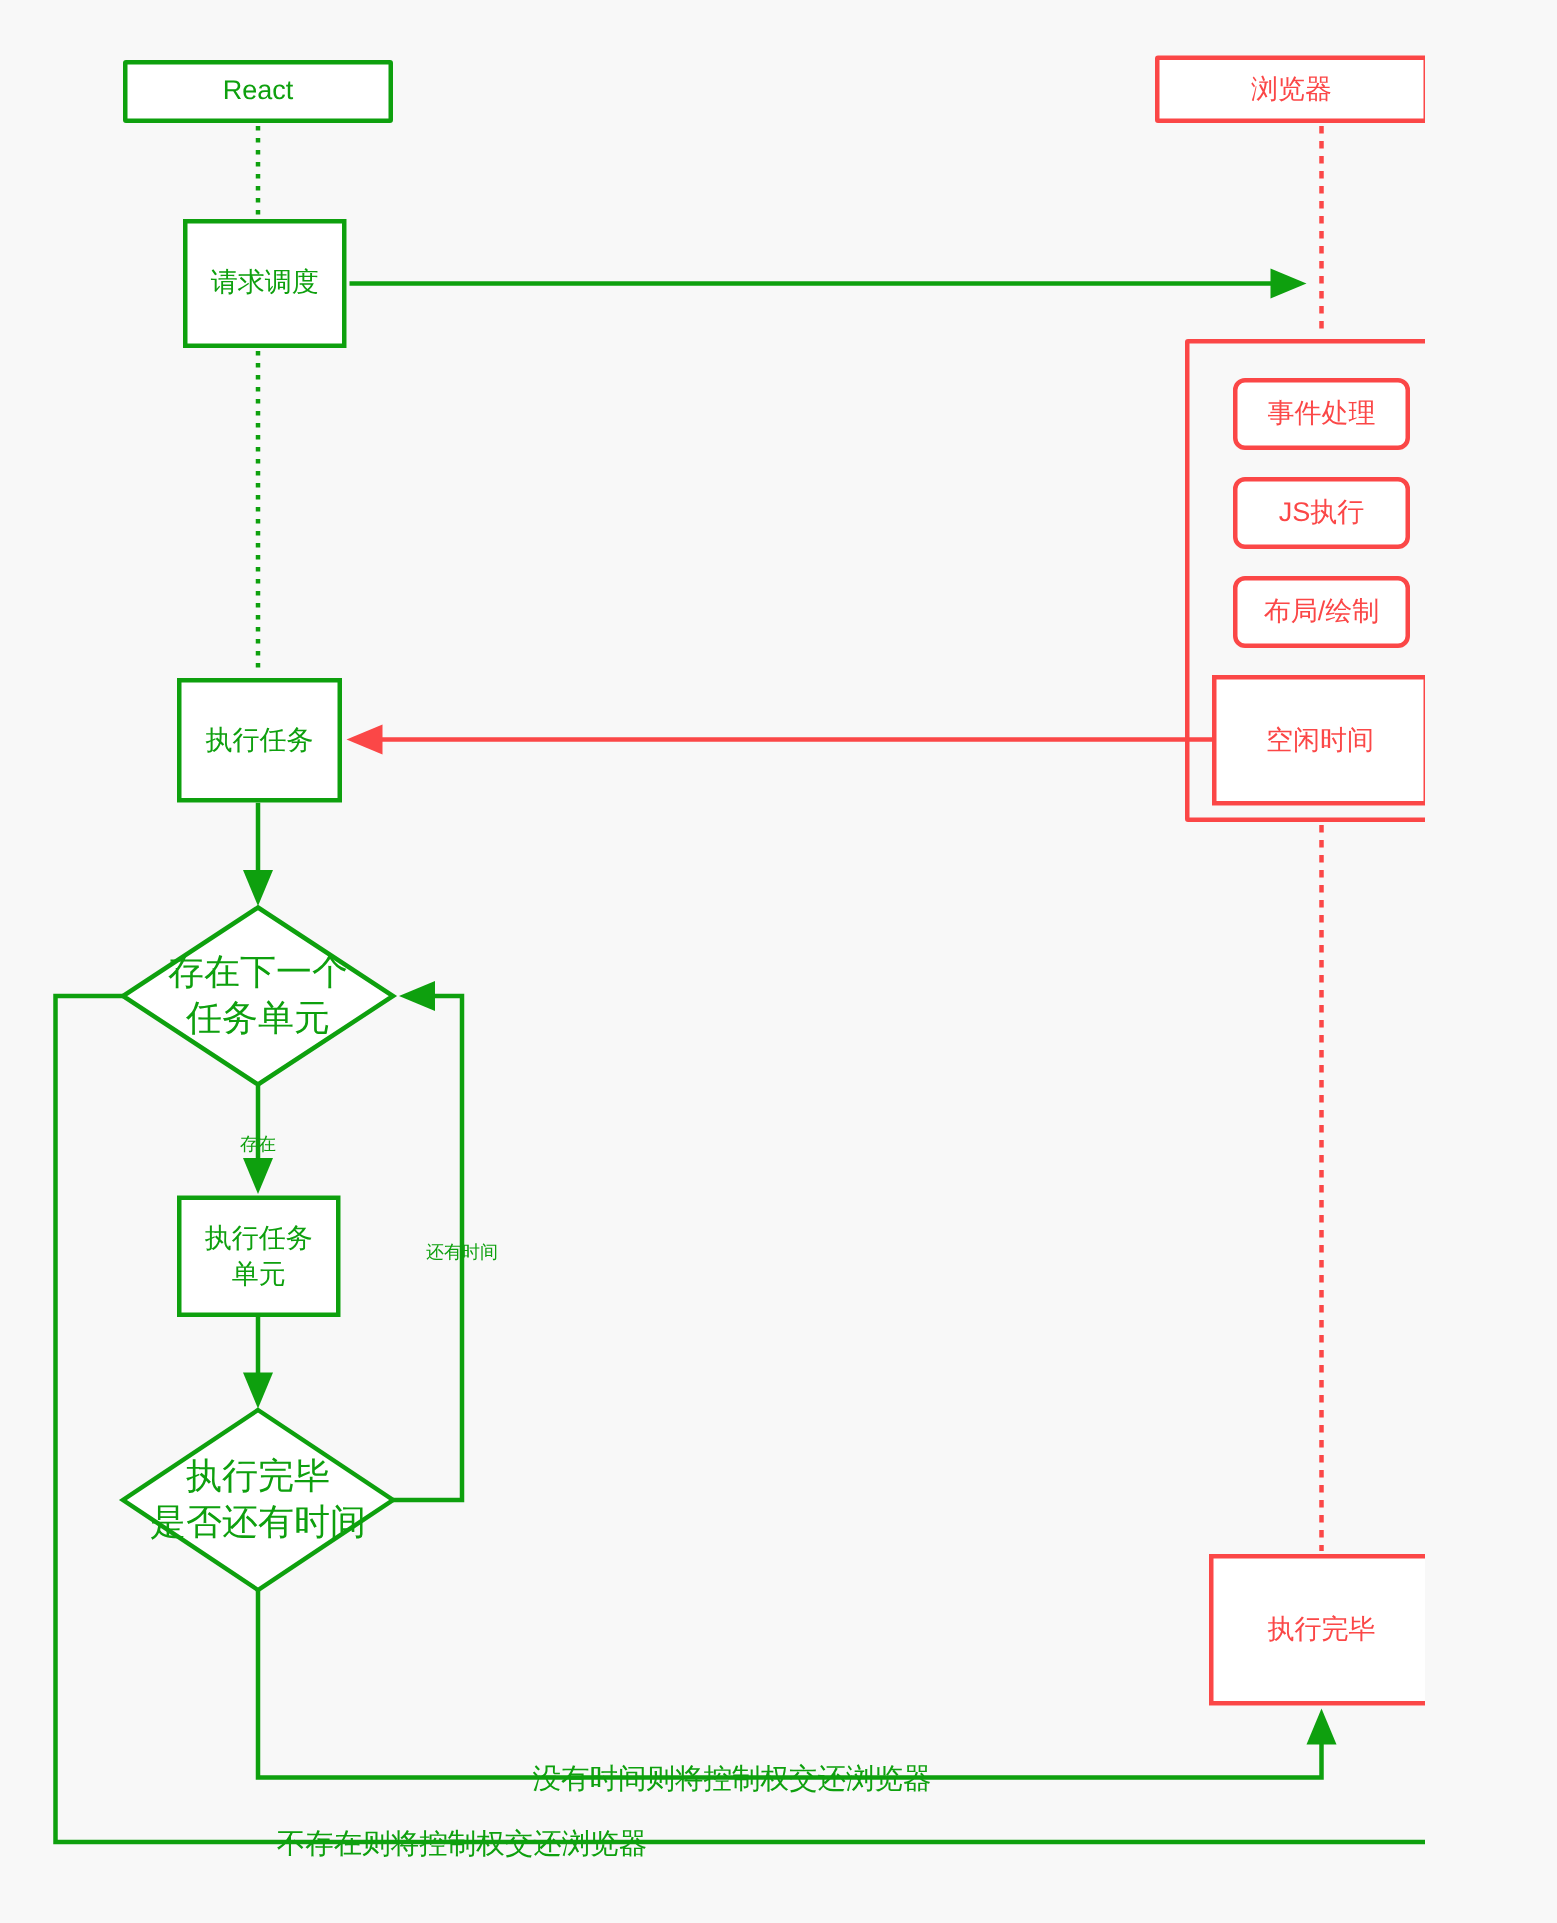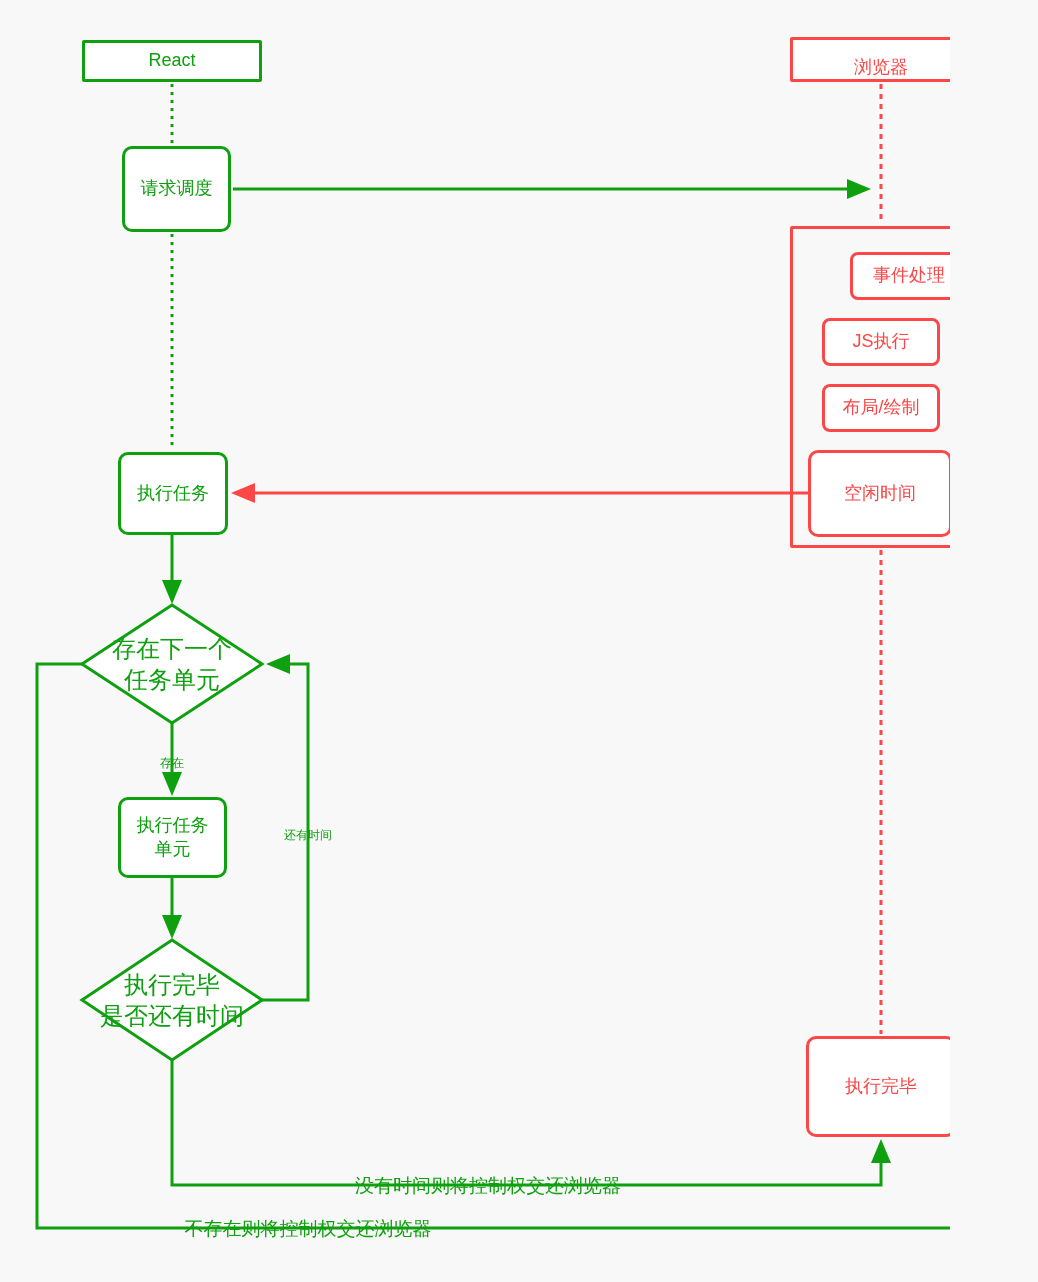--- a/index.html
+++ b/index.html
@@ -41,21 +41,21 @@
     display: flex;
     align-items: center;
     justify-content: center;
     text-align: center;
     font-size: 18px;
     white-space: pre-line;
     line-height: 1.3;
   }
   .g { border: 3px solid var(--green); color: var(--green); }
   .r { border: 3px solid var(--red); color: var(--red); }
-  .rounded { border-radius: 10px; }
+  .rounded { border-radius: 0; }
   .rounded-sm { border-radius: 8px; }
   .square { border-radius: 2px; }
 
   .group-box {
     position: absolute;
     box-sizing: border-box;
     border: 3px solid var(--red);
     background: transparent;
     border-radius: 2px;
   }
@@ -74,24 +74,24 @@
     transform: translate(-50%, -50%);
     color: var(--green);
     font-size: 12px;
     text-align: center;
     white-space: nowrap;
   }
   .edge-label.big { font-size: 19px; }
 
   
   .n-react            { left: 82px;  top: 40px;   width: 180px; height: 42px; }
-  .n-browser          { left: 790px; top: 37px;   width: 182px; height: 45px; align-items: flex-end; }
+  .n-browser          { left: 770px; top: 37px;   width: 182px; height: 45px; }
   .n-request-schedule { left: 122px; top: 146px;  width: 109px; height: 86px; }
   .n-browser-group    { left: 790px; top: 226px;  width: 182px; height: 322px; }
-  .n-event-handling   { left: 850px; top: 252px;  width: 118px; height: 48px; }
+  .n-event-handling   { left: 822px; top: 252px;  width: 118px; height: 48px; }
   .n-js-execution     { left: 822px; top: 318px;  width: 118px; height: 48px; }
   .n-layout-paint     { left: 822px; top: 384px;  width: 118px; height: 48px; }
   .n-idle-time        { left: 808px; top: 450px;  width: 144px; height: 87px; }
   .n-execute-task     { left: 118px; top: 452px;  width: 110px; height: 83px; }
   .n-execute-unit     { left: 118px; top: 797px;  width: 109px; height: 81px; }
   .n-browser-task     { left: 806px; top: 1036px; width: 150px; height: 101px; }
 
   .l-exists     { left: 172px; top: 763px; }
   .l-has-time   { left: 308px; top: 835px; }
   .l-no-time    { left: 488px; top: 1186px; }

